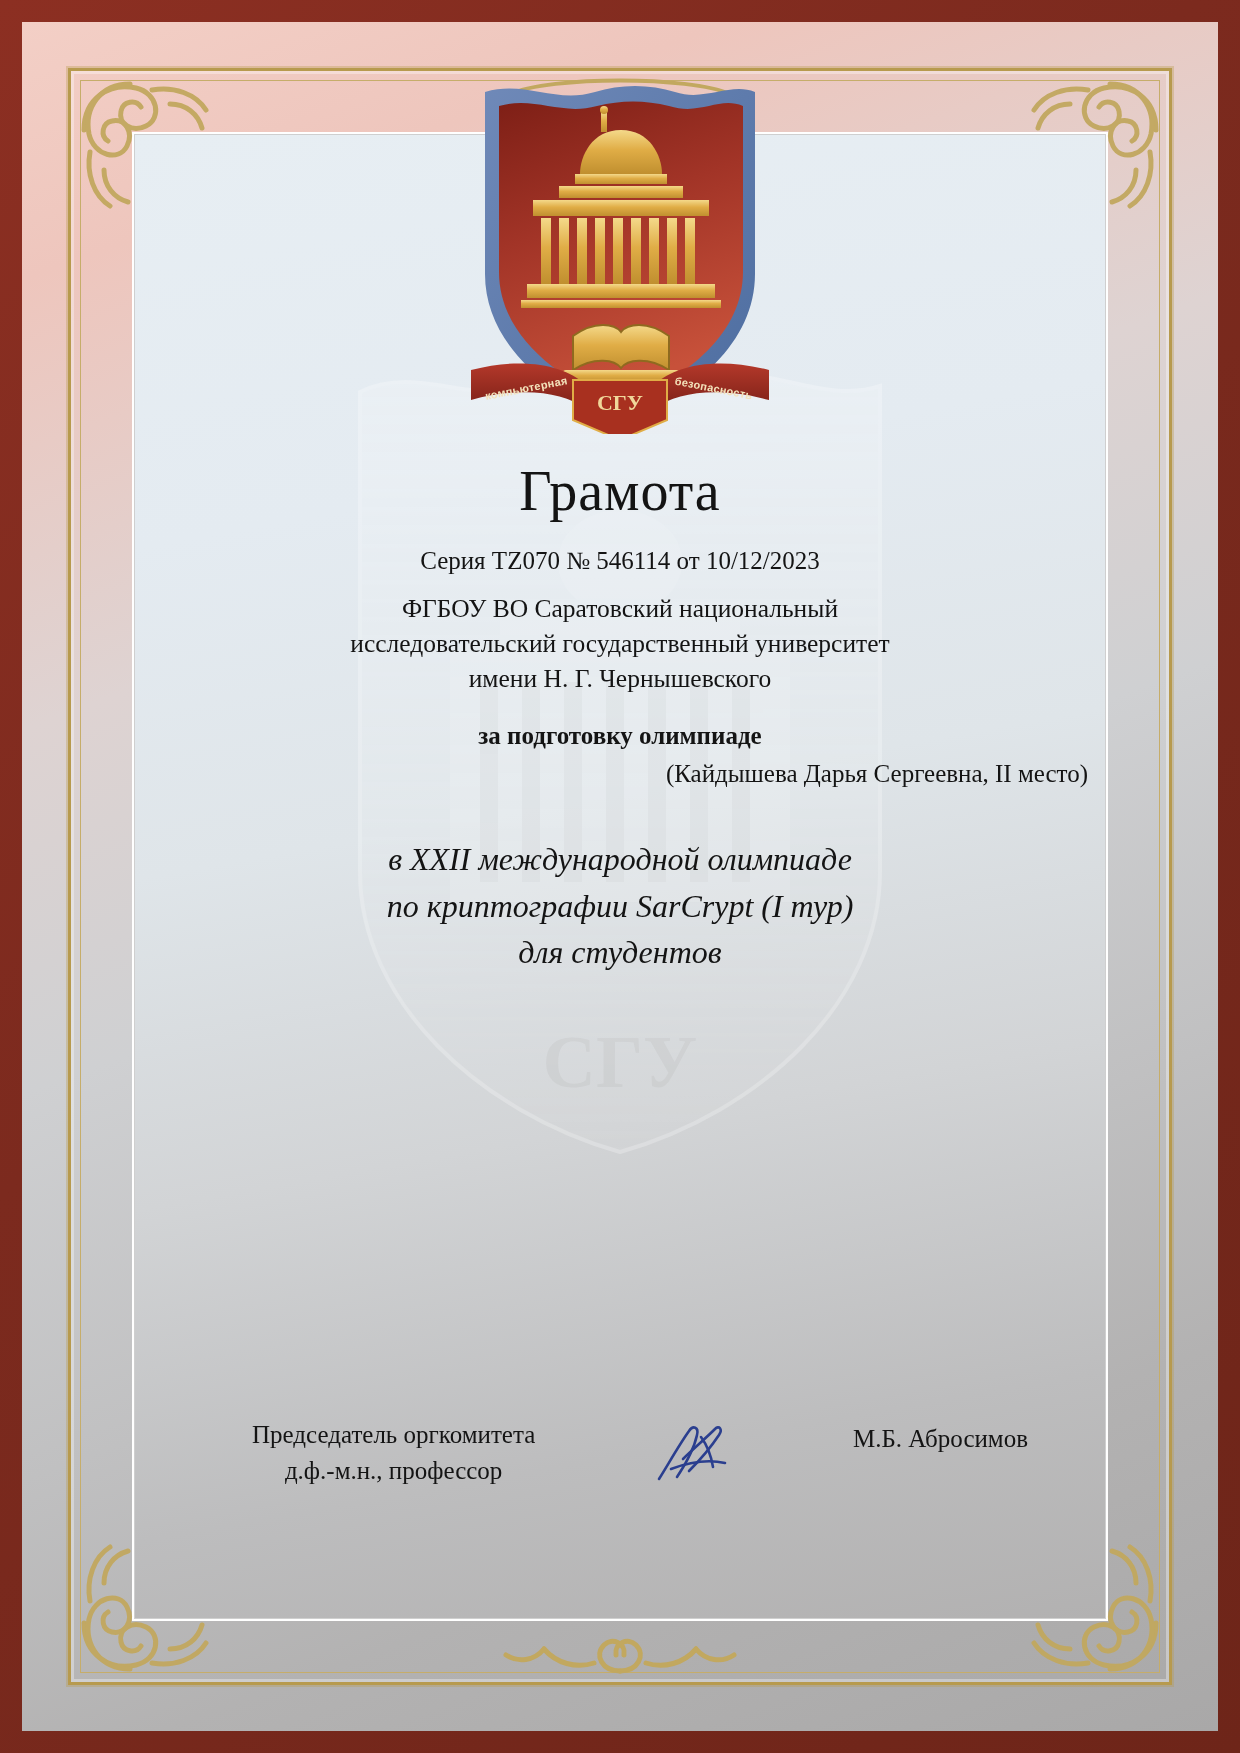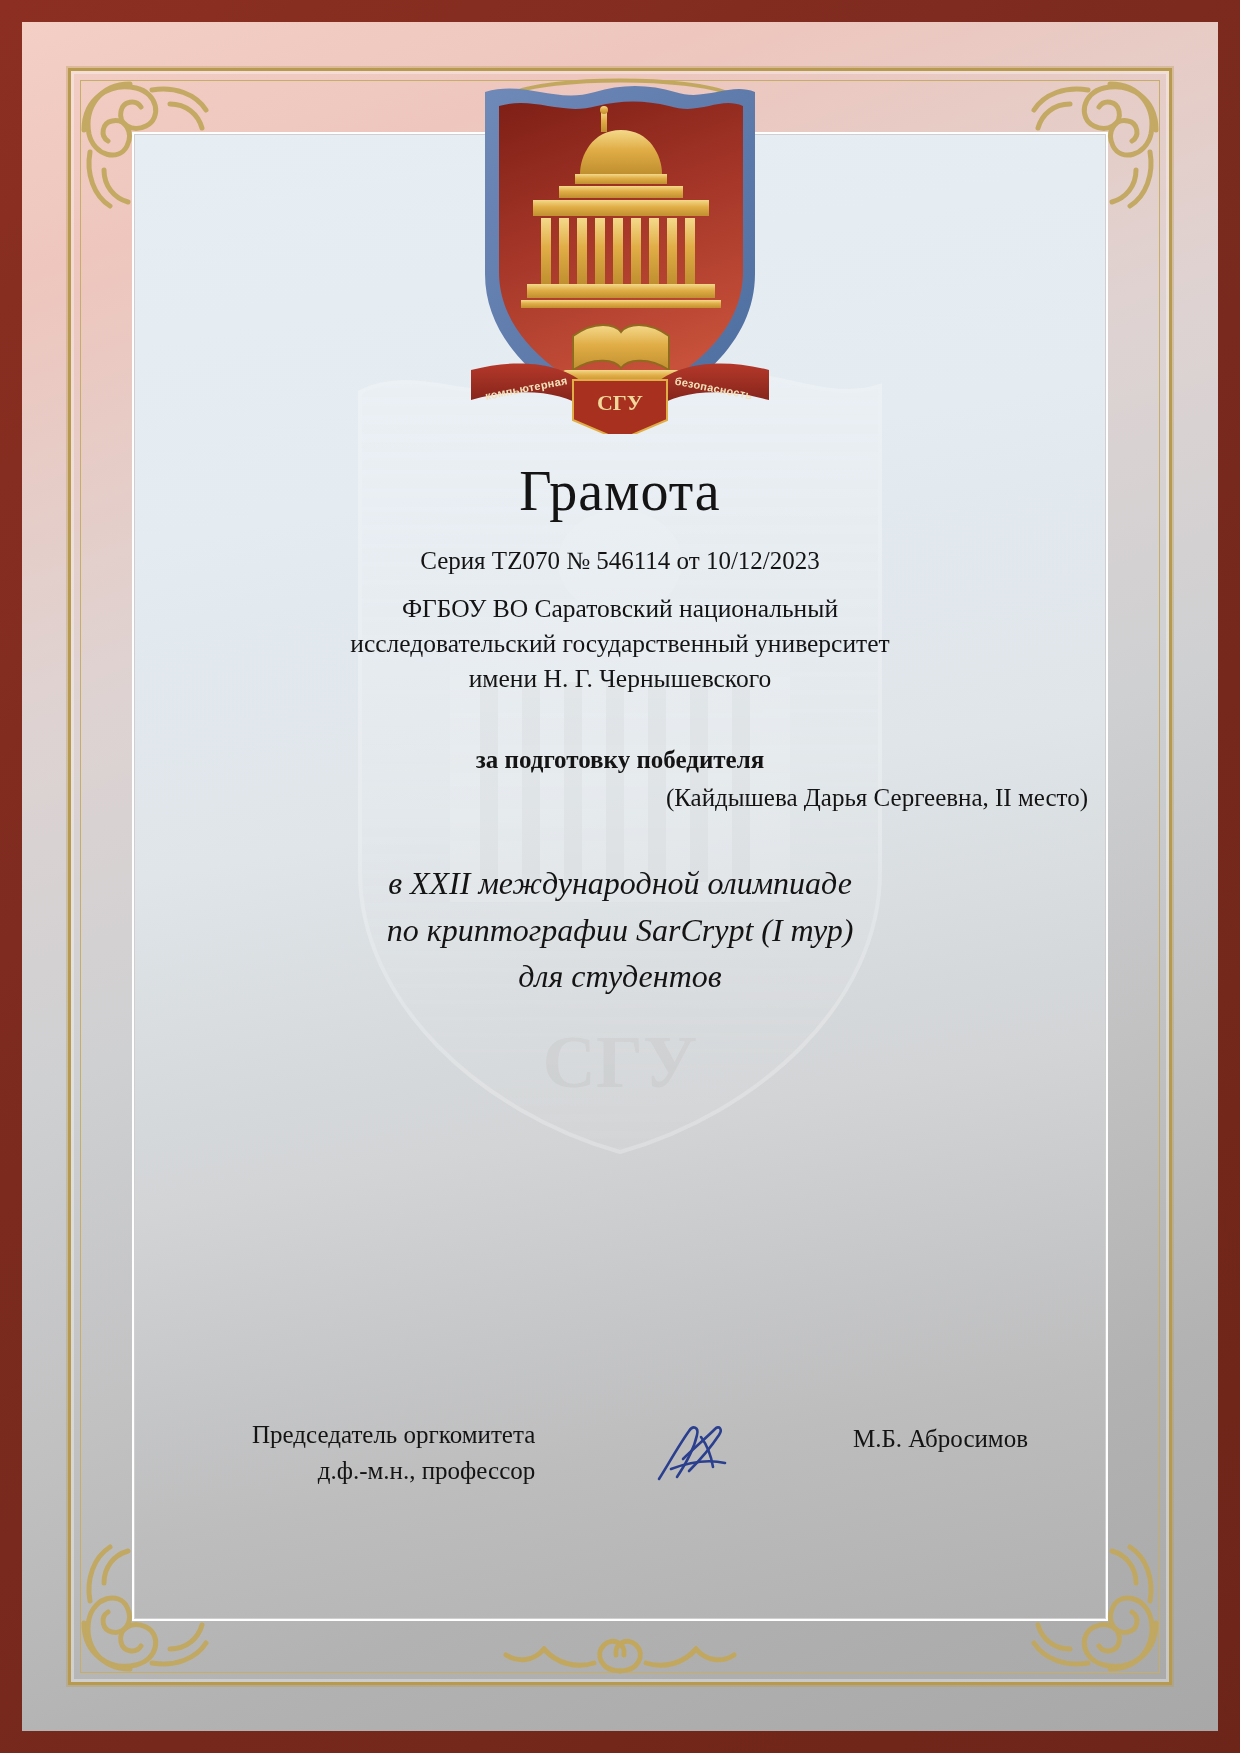--- a/index.html
+++ b/index.html
@@ -153,21 +153,21 @@
     margin: 0 0 26px 0;
   }
   .recipient {
     font-size: 29px;
     font-weight: bold;
     margin: 0 0 40px 0;
   }
   .org {
     font-size: 25.5px;
     line-height: 1.38;
-    margin: 0 0 50px 0;
+    margin: 0 0 26px 0;
   }
   .reason {
     font-size: 25px;
     font-weight: bold;
     margin: 0 0 10px 0;
   }
   .reason-detail {
     font-size: 25px;
     margin: 0 0 48px 0;
     text-align: right;
@@ -185,21 +185,21 @@
     left: 230px;
     right: 190px;
     top: 1395px;
     display: flex;
     align-items: flex-start;
     justify-content: space-between;
   }
   .sig-left {
     font-size: 25px;
     line-height: 1.45;
-    text-align: right;
+    text-align: center;
     color: #141414;
     white-space: pre-line;
   }
   .sig-mark {
     margin-top: 2px;
     width: 90px;
     height: 72px;
     flex: 0 0 auto;
   }
   .sig-name {
@@ -383,21 +383,21 @@
         <text x="165" y="336" text-anchor="middle" font-family="Liberation Serif, serif" font-size="22" font-weight="bold" fill="#edc濃" style="fill:#f0d79a">СГУ</text>
       </svg>
     </div>
 
     <div class="content">
       <h1 class="title">Грамота</h1>
       <div class="serial">Серия TZ070 № 546114 от 10/12/2023</div>
       <div class="org" style="white-space:pre-line">ФГБОУ ВО Саратовский национальный
 исследовательский государственный университет
 имени Н. Г. Чернышевского</div>
-      <div class="reason">за подготовку победителя</div>
+      <div class="reason">за подготовку олимпиаде</div>
       <div class="reason-detail">(Кайдышева Дарья Сергеевна, II место)</div>
       <div class="event" style="white-space:pre-line">в XXII международной олимпиаде
 по криптографии SarCrypt (I тур)
 для студентов</div>
     </div>
 
     <div class="signature-row">
       <div class="sig-left">Председатель оргкомитета
 д.ф.-м.н., профессор</div>
       <div class="sig-mark">

